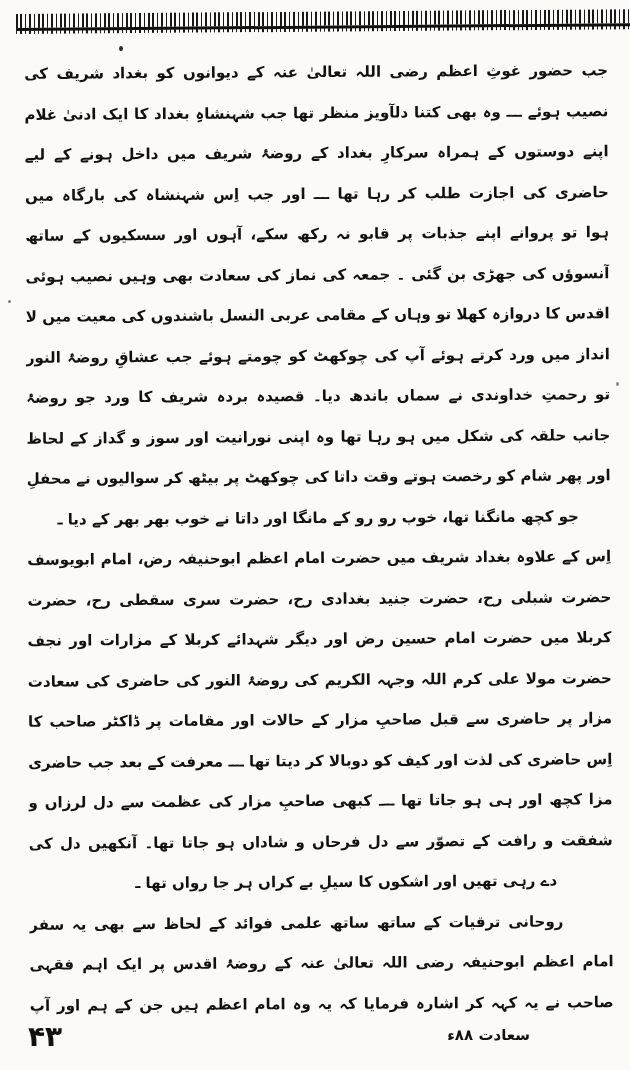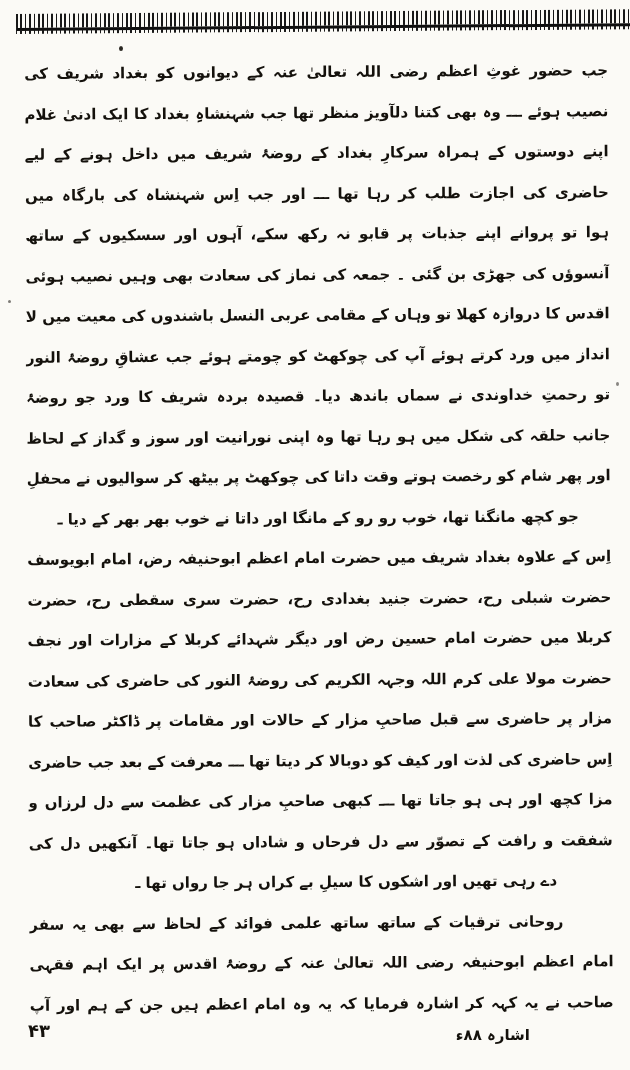--- a/index.html
+++ b/index.html
@@ -73,21 +73,21 @@
   }
   .line.ind30 { padding-right: 32px; }
   .line.ind55 { padding-right: 56px; }
   
   .line.pstart { text-indent: 50px; }
 
   .footer-page-number {
     position: absolute;
     left: 28px;
     top: 1020px;
-    font-size: 18px;
+    font-size: 28px;
     font-weight: 700;
     letter-spacing: 9px;
     direction: ltr;
   }
   .footer-date {
     position: absolute;
     right: 100px;
     top: 1026px;
     font-size: 15px;
     font-weight: 700;
@@ -128,15 +128,15 @@
     <div class="line">مزا کچھ اور ہی ہو جاتا تھا ـــ کبھی صاحبِ مزار کی عظمت سے دل لرزاں و ترساں ہو جاتا تھا تو کبھی ان کی</div>
     <div class="line">شفقت و رافت کے تصوّر سے دل فرحاں و شاداں ہو جاتا تھا۔ آنکھیں دل کی دونوں حالتوں کا ساتھ</div>
     <div class="line ending ind55">دے رہی تھیں اور اشکوں کا سیلِ بے کراں ہر جا رواں تھا ـ</div>
 
     <div class="line pstart">روحانی ترقیات کے ساتھ ساتھ علمی فوائد کے لحاظ سے بھی یہ سفر انتہائی مفید رہا مثلاً حضرت</div>
     <div class="line">امام اعظم ابوحنیفہ رضی اللہ تعالیٰ عنہ کے روضۂ اقدس پر ایک اہم فقہی مسئلہ کے حل کی طرف ڈاکٹر</div>
     <div class="line">صاحب نے یہ کہہ کر اشارہ فرمایا کہ یہ وہ امام اعظم ہیں جن کے ہم اور آپ مقلّد ہیں اور ان کی اس</div>
   </div>
 
   <div class="footer-page-number">۴۳</div>
-  <div class="footer-date">اشارہ ۸۸ء</div>
+  <div class="footer-date">سعادت ۸۸ء</div>
 
 </div>
 
 </body></html>

